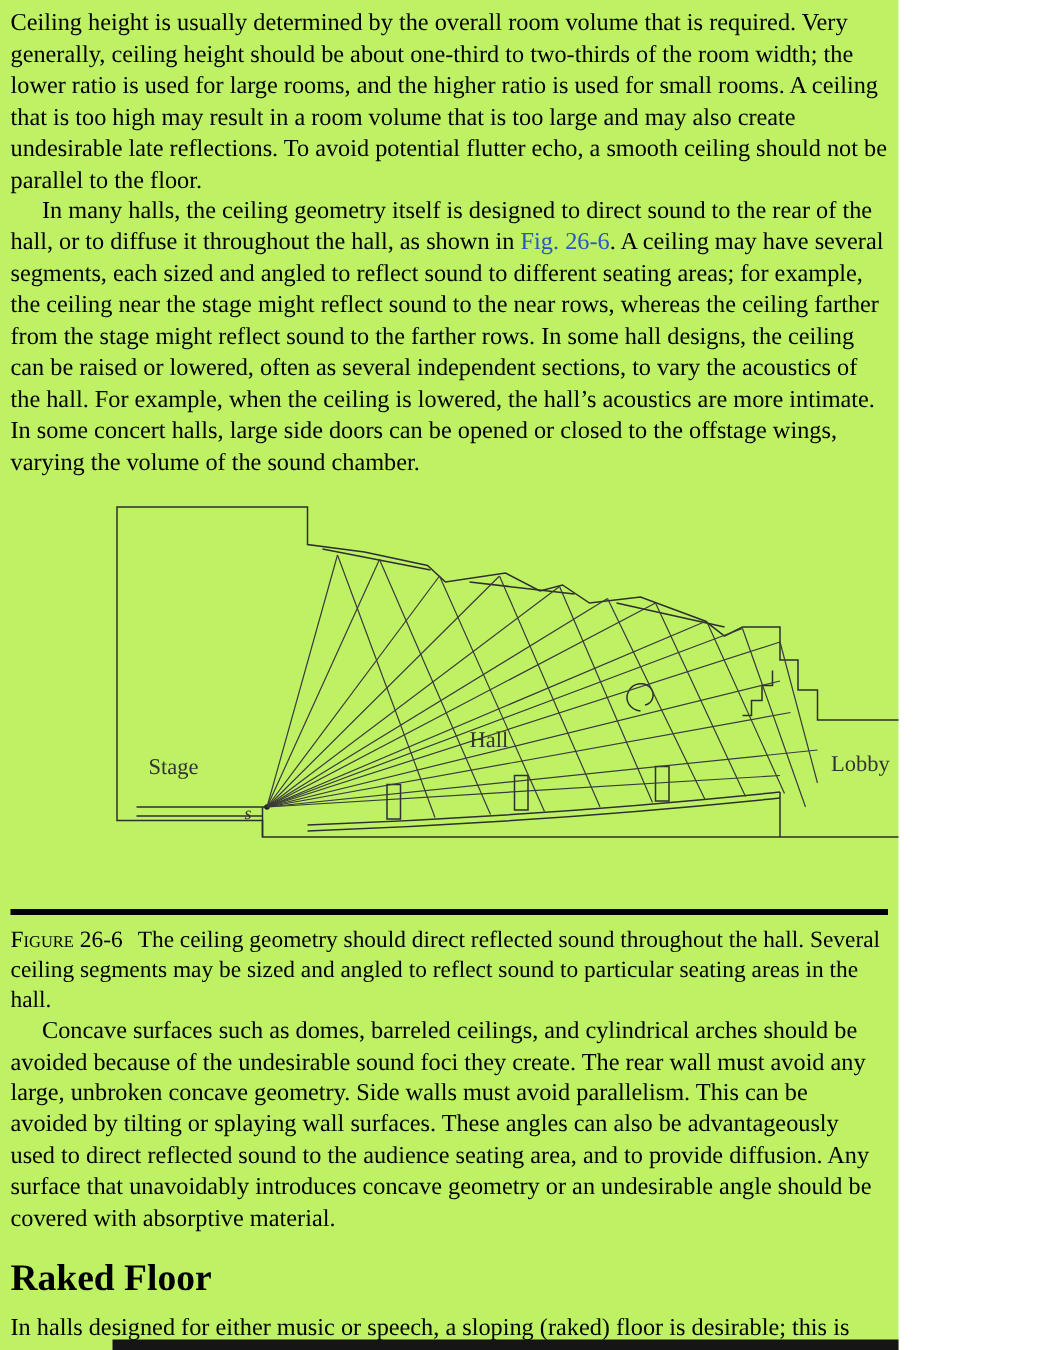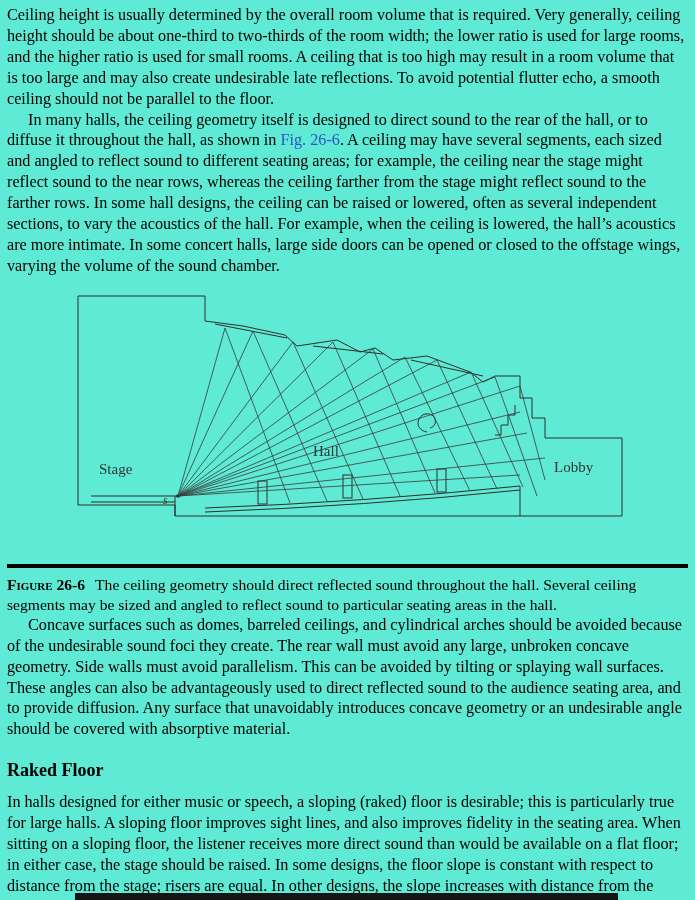--- a/index.html
+++ b/index.html
@@ -1,41 +1,41 @@
 <!DOCTYPE html>
 <html><head>
 <meta charset="utf-8">
 <style>
   html,body{margin:0;padding:0;background:#ffffff;}
   .page{
     position:relative;
-    width:695px;height:900px;
+    width:599px;height:900px;
     overflow:hidden;
     font-family:"Liberation Serif", serif;
     color:#000;
     font-size:16.2px;
     line-height:20.9px;
     box-sizing:border-box;
     padding:5px 7px 0 7px;
-    background:#5eead4;
+    background:#bef264;
   }
   p{margin:0;}
   .indent{text-indent:21px;}
   .fig-link{color:#2b55c8;text-decoration:none;cursor:pointer;}
   .diagram{margin:13px auto 8px auto;width:552px;}
   .diagram svg{display:block;}
   .ln path,.ln line,.ln rect{fill:none;stroke:#2e2e2e;stroke-width:1;}
   .ray{stroke:#3a3a3a;stroke-width:0.8;}
   .lbl{font-family:"Liberation Serif", serif;font-size:15px;fill:#333;}
   .lbl-s{font-family:"Liberation Serif", serif;font-style:italic;font-size:12px;fill:#333;}
   .caption-rule{border:none;border-top:4px solid #000;margin:4px 0 7px 0;}
   .caption{font-size:15.6px;line-height:20px;}
-  .caption .cap-label{font-weight:bold;font-variant:small-caps;margin-right:10px;}
+  .caption .cap-label{font-weight:normal;font-variant:small-caps;margin-right:10px;}
   .body-after-caption{}
-  h2.raked{font-size:18px;line-height:26px;margin:17px 0 9px 0;font-weight:bold;}
+  h2.raked{font-size:25px;line-height:26px;margin:17px 0 9px 0;font-weight:bold;}
   .partial-bar{
     position:absolute;bottom:0;left:75px;width:543px;height:7px;
     background:#151515;
   }
 </style>
 </head>
 <body>
 
 <div class="page">
 

